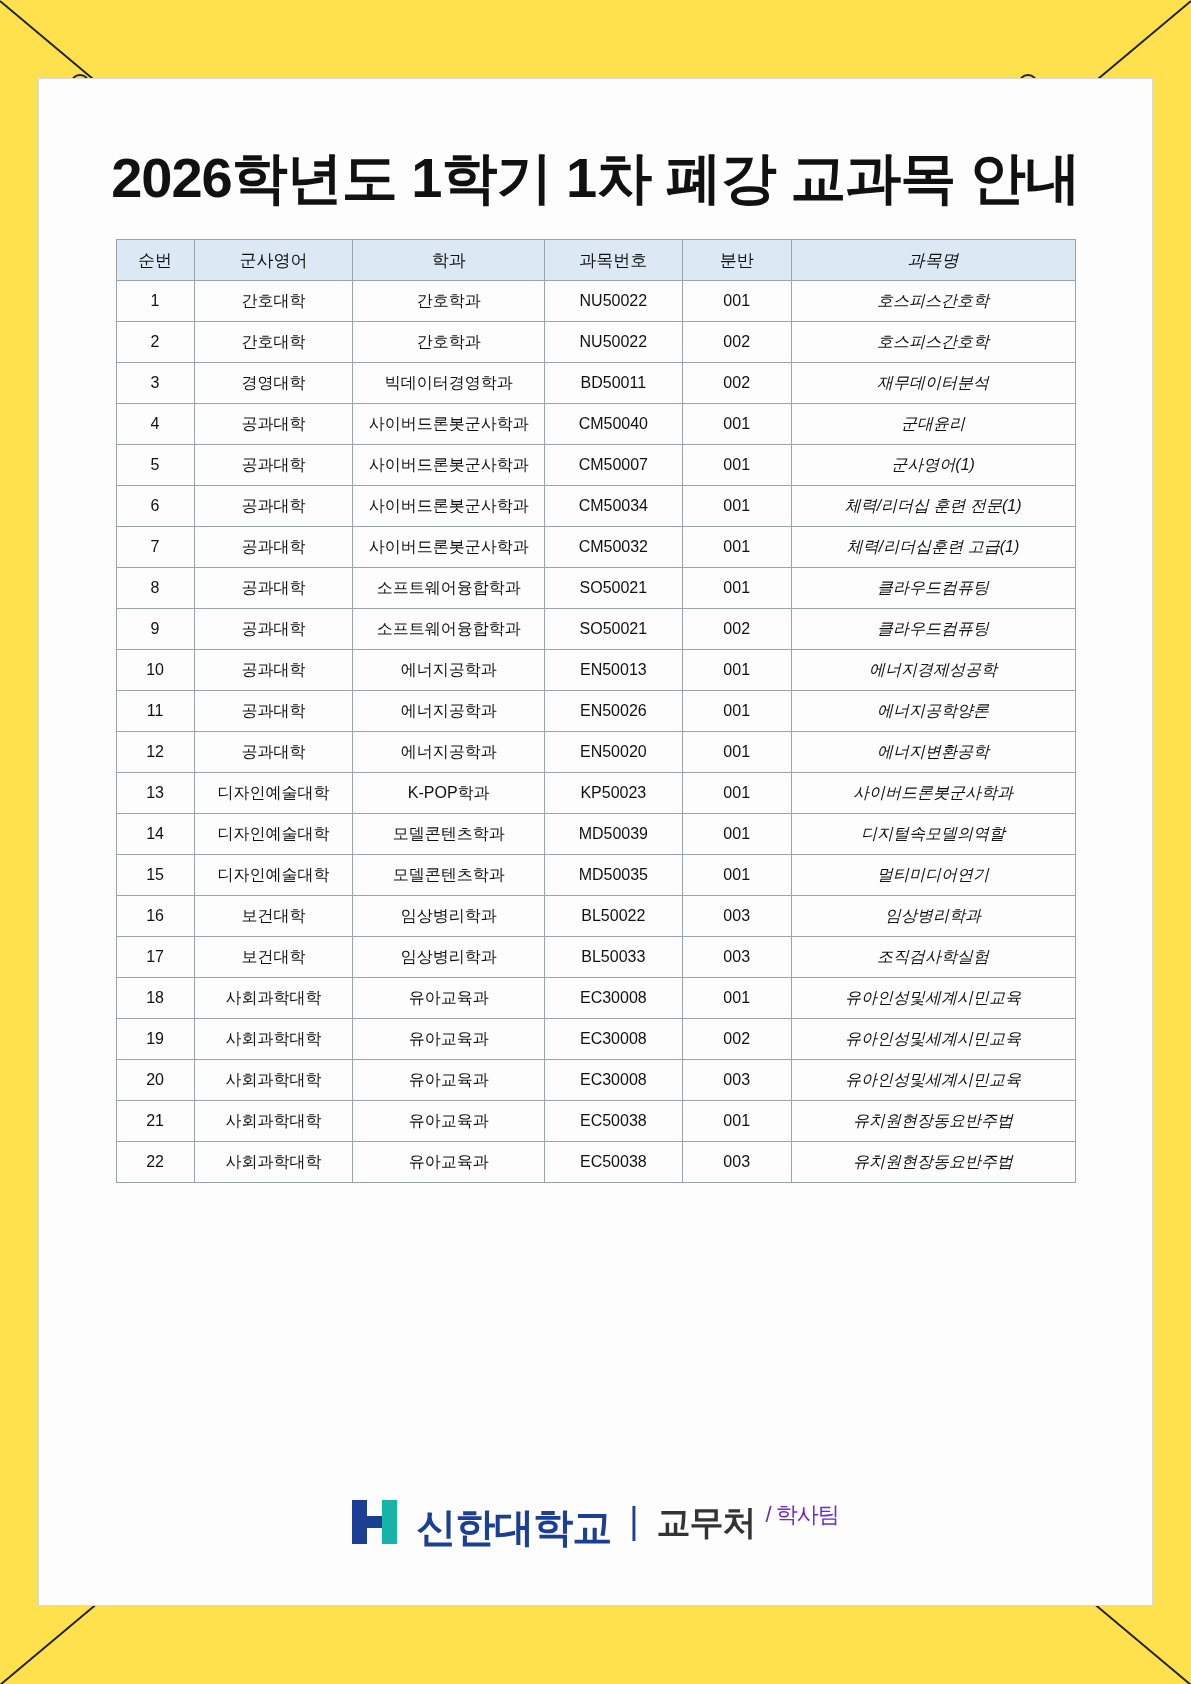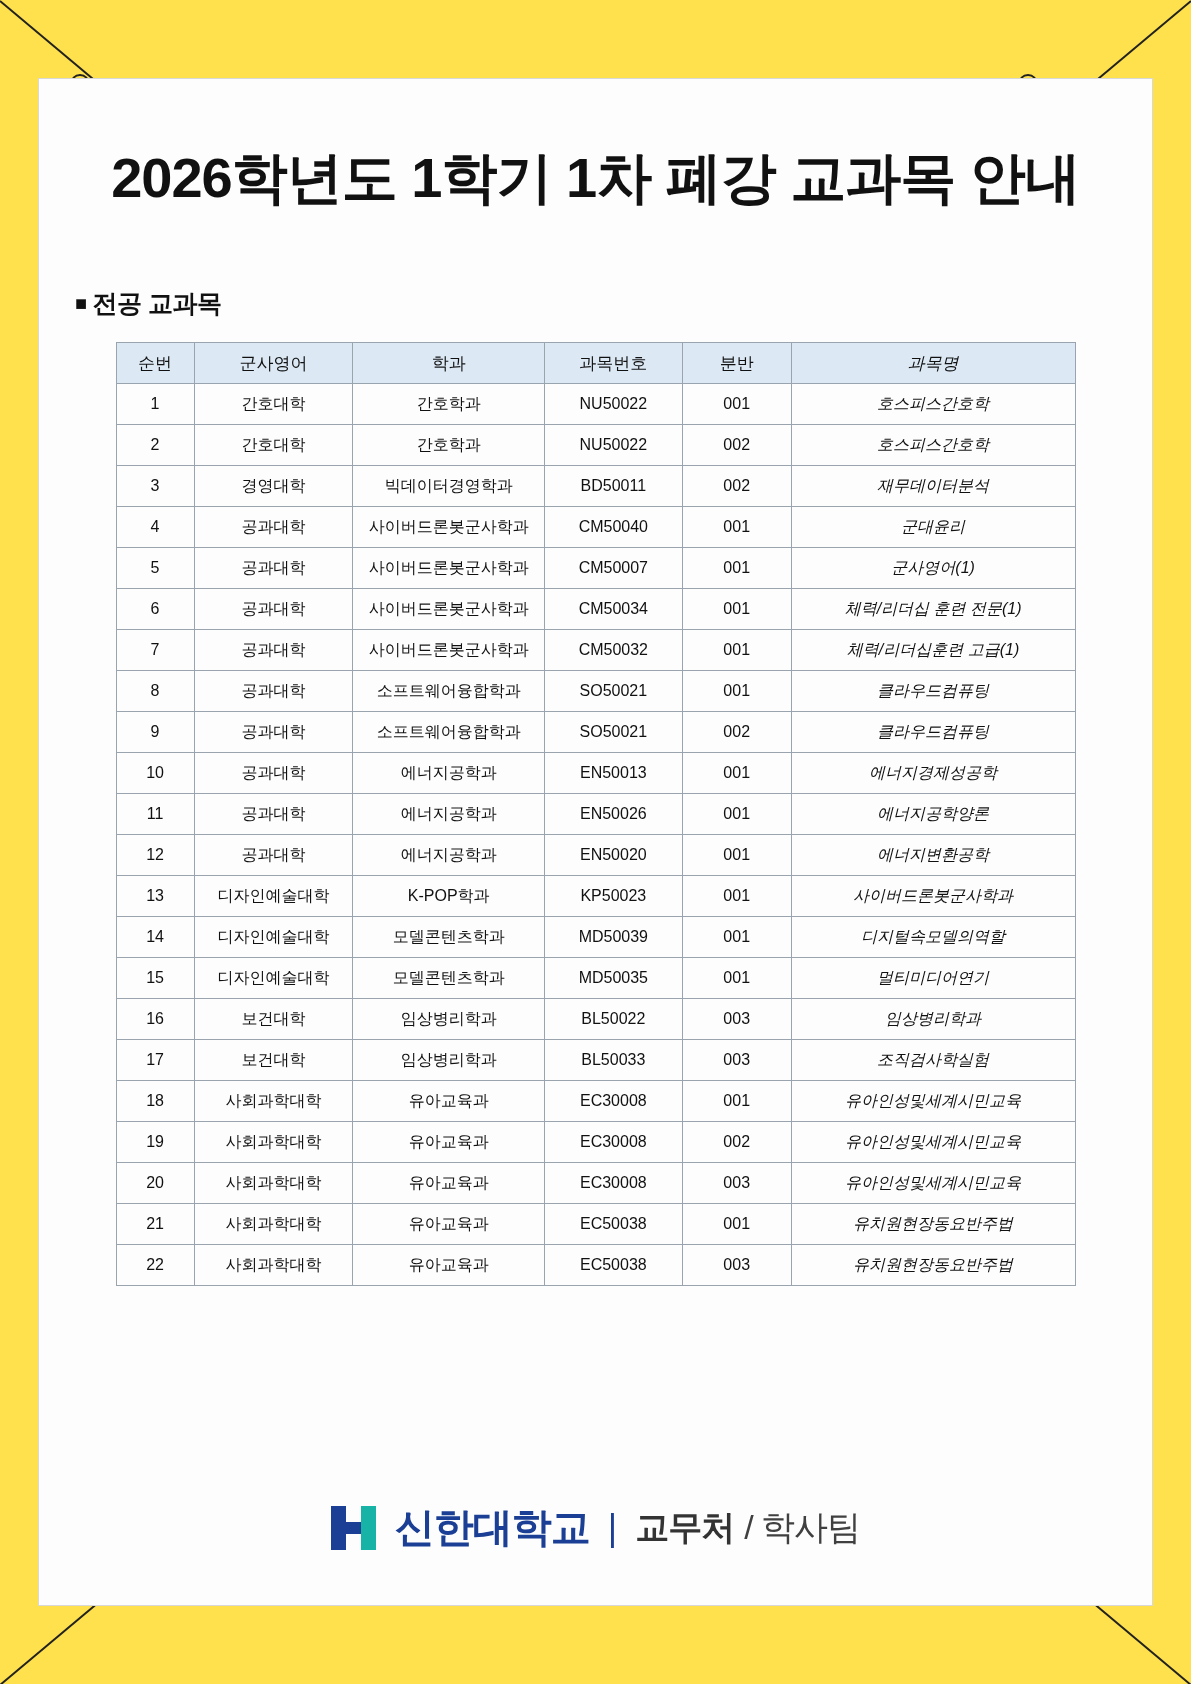--- a/index.html
+++ b/index.html
@@ -86,21 +86,20 @@
   .col-code    { width: 138px; }
   .col-class   { width: 110px; }
   .col-name    { width: 286px; font-style: italic; }
 
   .footer {
     position: absolute;
     bottom: 50px;
     left: 0;
     right: 0;
     display: flex;
-    align-items: center;
     justify-content: center;
     gap: 10px;
   }
   .logo-mark {
     position: relative;
     width: 48px;
     height: 44px;
     margin-right: 6px;
   }
   .logo-mark .bar-l {
@@ -127,45 +126,42 @@
     margin: 0 8px;
     font-weight: 300;
   }
   .logo-dept {
     font-size: 34px;
     font-weight: bold;
     color: #333;
     letter-spacing: -1px;
   }
   .logo-team {
-    font-size: 34px;
-    color: #404040;
+    font-size: 22px;
+    color: #6d28d9;
     letter-spacing: -1px;
   }
 </style>
 </head>
 <body>
 
 <div class="corner-line" style="left:0px; top:0px; width:130px; transform:rotate(40deg);"></div>
 <div class="corner-line" style="left:1191px; top:0px; width:130px; transform:rotate(140deg);"></div>
 <div class="corner-line" style="left:0px; top:1684px; width:130px; transform:rotate(-40deg);"></div>
 <div class="corner-line" style="left:1191px; top:1684px; width:130px; transform:rotate(-140deg);"></div>
 
 <div class="corner-dot" style="left:70px; top:74px;"></div>
 <div class="corner-dot" style="left:1018px; top:74px;"></div>
 <div class="corner-dot" style="left:70px; top:1500px;"></div>
 <div class="corner-dot" style="left:1018px; top:1500px;"></div>
 
 <div class="page">
 
   <div class="title">2026학년도 1학기 1차 폐강 교과목 안내</div>
 
-  <div class="section-head">
-    <span class="bullet">■</span><span>전공 교과목</span>
-  </div>
 
   <table class="courses">
     <thead>
       <tr>
         <th class="col-no">순번</th>
         <th class="col-college">군사영어</th>
         <th class="col-dept">학과</th>
         <th class="col-code">과목번호</th>
         <th class="col-class">분반</th>
         <th class="col-name">과목명</th>

